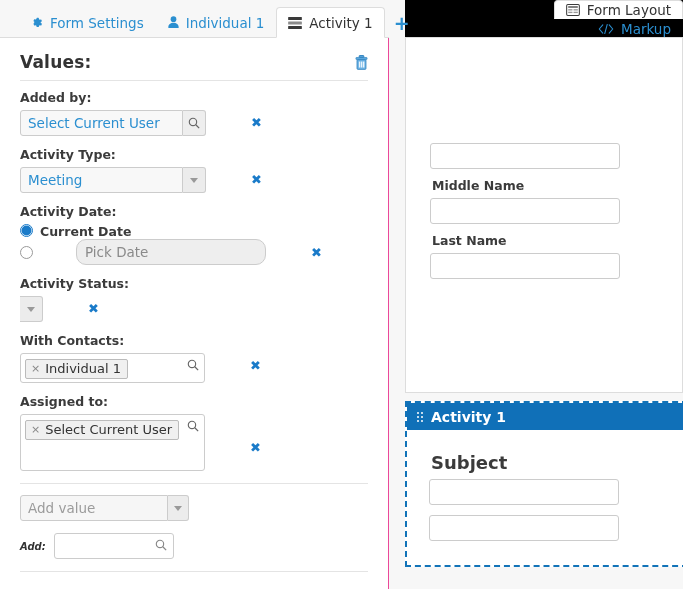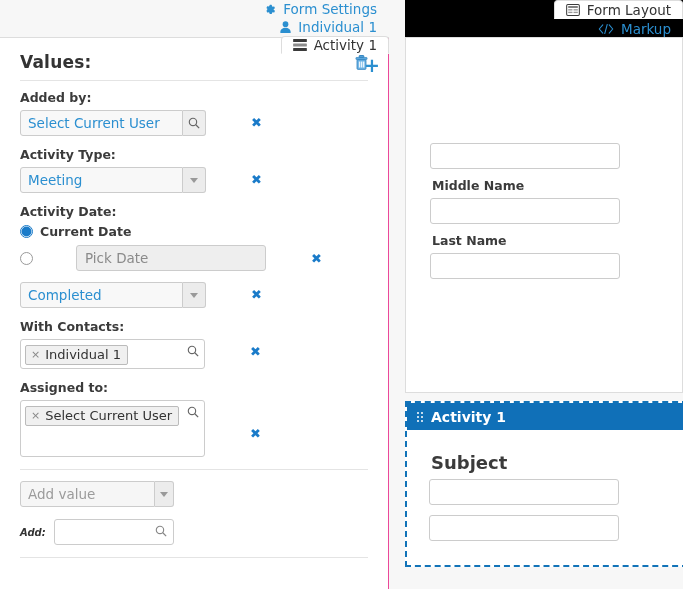--- a/index.html
+++ b/index.html
@@ -17,21 +17,20 @@
     position: absolute; left: 0; top: 0;
     width: 389px; height: 589px;
     background: #f7f7f7;
   }
   .tabbar {
     position: relative;
     height: 38px;
     padding-left: 18px;
     display: flex; align-items: flex-end;
     background: #f7f7f7;
-    flex-direction: column;
   }
   .tabbar::after {
     content: ""; position: absolute; left: 0; right: 0; bottom: 0;
     height: 1px; background: #dddddd;
   }
   .tab {
     position: relative; z-index: 2;
     display: flex; align-items: center; gap: 7px;
     height: 31px;
     padding: 0 11px;
@@ -108,38 +107,38 @@
     border-right: 4px solid transparent;
     border-top: 5px solid #999999;
   }
   .xlink {
     color: #1a7bc9; font-size: 13px; font-weight: bold;
     margin-left: 9px; margin-top: 5px; cursor: pointer;
     font-family: "DejaVu Sans", sans-serif;
   }
 
   
-  .radio-line { display: flex; align-items: center; margin-bottom: 6px; }
+  .radio-line { display: flex; }
   .radio {
     width: 13px; height: 13px; border-radius: 50%;
     border: 1px solid #9a9a9a; background: #ffffff;
     margin-right: 7px; flex: none; position: relative;
     cursor: pointer;
   }
   .radio.on { border-color: #1a7bc9; background: #ffffff; }
   .radio.on::after {
     content: ""; position: absolute; left: 2px; top: 2px;
     width: 7px; height: 7px; border-radius: 50%;
     background: #1a7bc9;
     box-shadow: 0 0 0 1.5px #1a7bc9;
   }
   .radio-label { font-size: 12.5px; font-weight: bold; color: #3b3b3b; }
   .date-box {
     width: 190px; height: 26px;
-    border: 1px solid #cccccc; border-radius: 3px;
+    border: 1px solid #cccccc; border-radius: 10px;
     background: #eeeeee;
     color: #8a8a8a; font-size: 13.5px;
     padding: 0 8px; line-height: 24px;
   }
 
   
   .multi {
     width: 185px;
     min-height: 28px;
     border: 1px solid #cccccc; border-radius: 3px;
@@ -158,21 +157,21 @@
   }
   .token .tx { color: #888888; font-size: 11px; cursor: pointer; }
   .multi .mag {
     position: absolute; right: 5px; top: 5px;
     line-height: 0; cursor: pointer;
   }
 
   .hr { border: none; border-top: 1px solid #e4e4e4; margin: 12px 0 11px 0; }
 
   .addvalue {
-    display: flex; align-items: stretch; width: 154px;
+    display: flex; align-items: stretch; width: 169px;
   }
   .addvalue .txt {
     width: 163px; color: #9b9b9b; background: #f6f6f6;
   }
   .add-row { display: flex; align-items: center; gap: 8px; margin-top: 12px; }
   .add-label { font-size: 10px; font-weight: bold; color: #333333; font-style: italic; }
   .search-input {
     position: relative;
     width: 120px; height: 26px;
     border: 1px solid #cccccc; border-radius: 3px;
@@ -340,23 +339,23 @@
       <div class="radio-line">
         <span class="radio on"></span>
         <span class="radio-label">Current Date</span>
       </div>
       <div class="field-row" style="align-items:center;margin-bottom:11px;">
         <span class="radio"></span>
         <div class="date-box">Pick Date</div>
         <div class="xlink" style="margin-top:0;">✖</div>
       </div>
 
+      <div class="field-label">Activity Status:</div>
       <div class="field-row">
         <div class="inputgroup">
-          <div class="txt">Completed</div>
           <div class="addon caret">
             <span class="caret-glyph"></span>
           </div>
         </div>
         <div class="xlink">✖</div>
       </div>
 
       <div class="field-label">With Contacts:</div>
       <div class="field-row">
         <div class="multi">

